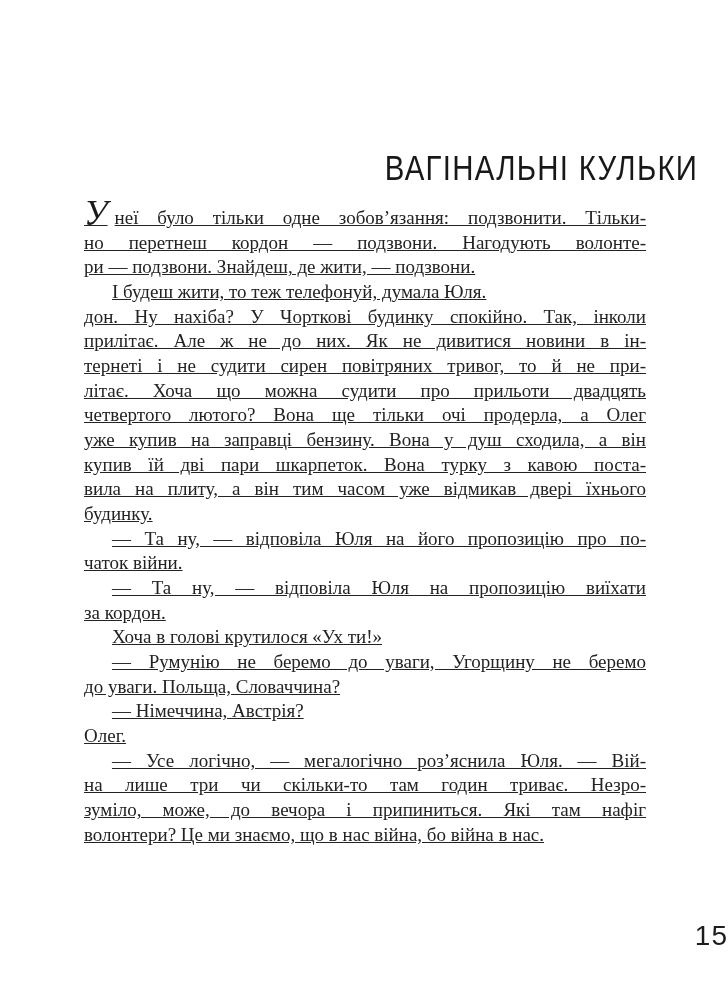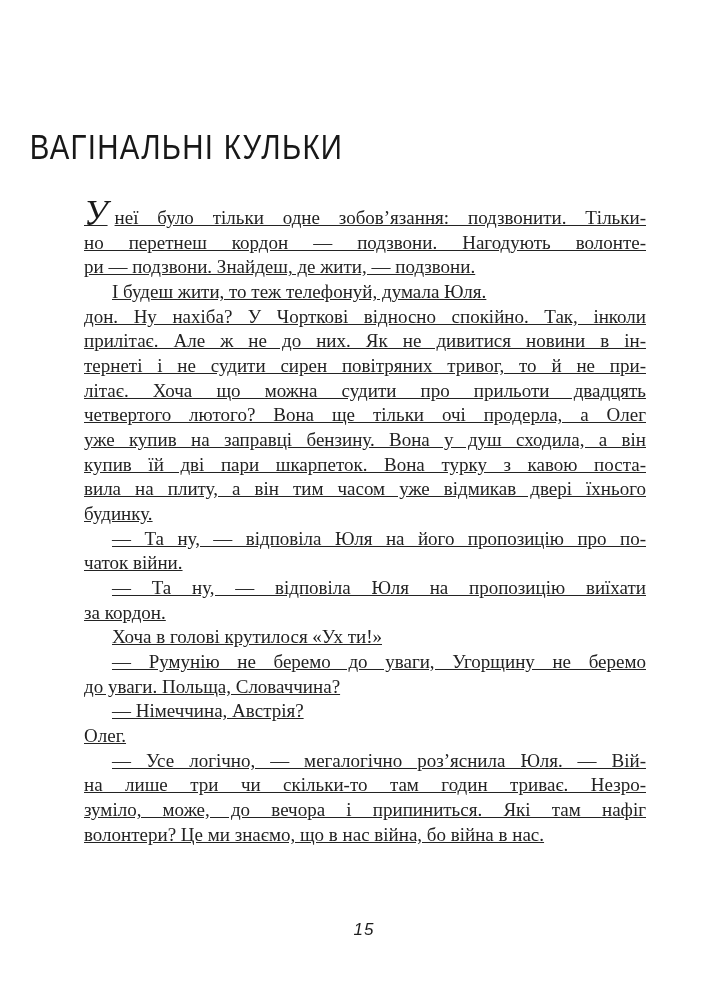--- a/index.html
+++ b/index.html
@@ -11,24 +11,24 @@
     overflow: hidden;
     font-family: "Liberation Serif", serif;
   }
   .page {
     position: absolute;
     inset: 0;
     background: #ffffff;
   }
   .title-wrap {
     position: absolute;
-    top: 127px;
+    top: 148px;
     left: 0;
     width: 100%;
-    text-align: left;
+    text-align: right;
   }
   .chapter-title {
     display: inline-block;
     font-family: "Liberation Sans", sans-serif;
     font-size: 35px;
     font-weight: 400;
     letter-spacing: 1.5px;
     color: #181818;
     white-space: nowrap;
     transform: scaleX(0.84);
@@ -62,43 +62,42 @@
     margin-right: 7px;
     position: relative;
     top: 1px;
     color: #1a1a1a;
   }
   .page-number {
     position: absolute;
     top: 920px;
     left: 0;
     width: 100%;
-    text-align: center;
+    text-align: right;
     font-family: "Liberation Sans", sans-serif;
-    font-style: italic;
-    font-size: 17px;
+    font-size: 28px;
     letter-spacing: 1px;
     color: #1d1d1d;
   }
 </style>
 </head>
 <body>
 
 <div class="page" style="background: rgb(255, 255, 255);">
 
   <div class="title-wrap">
     <h1 class="chapter-title" style="color: rgb(24, 24, 24);">ВАГІНАЛЬНІ КУЛЬКИ</h1>
   </div>
 
   <div class="text-block" style="color: rgb(35, 35, 35); text-decoration: underline;">
       <div class="line"><span class="dropcap">У</span>неї було тільки одне зобов’язання: подзвонити. Тільки-</div>
       <div class="line">но перетнеш кордон — подзвони. Нагодують волонте-</div>
       <div class="line last">ри — подзвони. Знайдеш, де жити, — подзвони.</div>
       <div class="line indent last">І будеш жити, то теж телефонуй, думала Юля.</div>
-      <div class="line">дон. Ну нахіба? У Чорткові відносно спокійно. Так, інколи</div>
+      <div class="line">дон. Ну нахіба? У Чорткові будинку спокійно. Так, інколи</div>
       <div class="line">прилітає. Але ж не до них. Як не дивитися новини в ін-</div>
       <div class="line">тернеті і не судити сирен повітряних тривог, то й не при-</div>
       <div class="line">літає. Хоча що можна судити про прильоти двадцять</div>
       <div class="line">четвертого лютого? Вона ще тільки очі продерла, а Олег</div>
       <div class="line">уже купив на заправці бензину. Вона у душ сходила, а він</div>
       <div class="line">купив їй дві пари шкарпеток. Вона турку з кавою поста-</div>
       <div class="line">вила на плиту, а він тим часом уже відмикав двері їхнього</div>
       <div class="line last">будинку.</div>
       <div class="line indent">— Та ну, — відповіла Юля на його пропозицію про по-</div>
       <div class="line last">чаток війни.</div>

